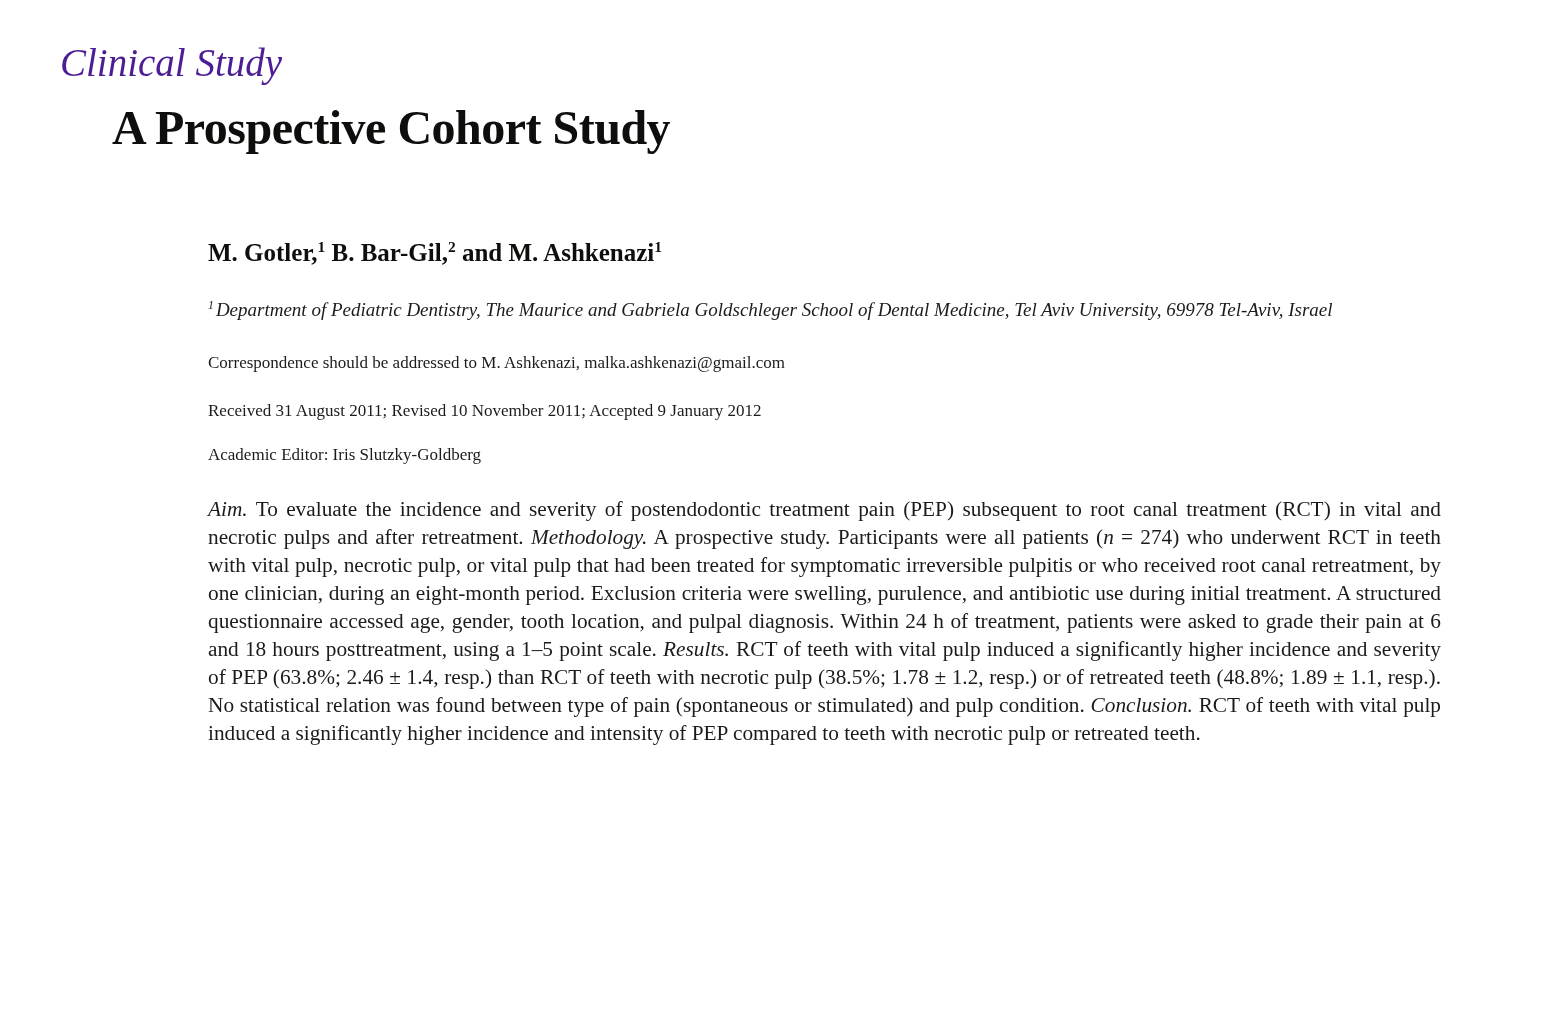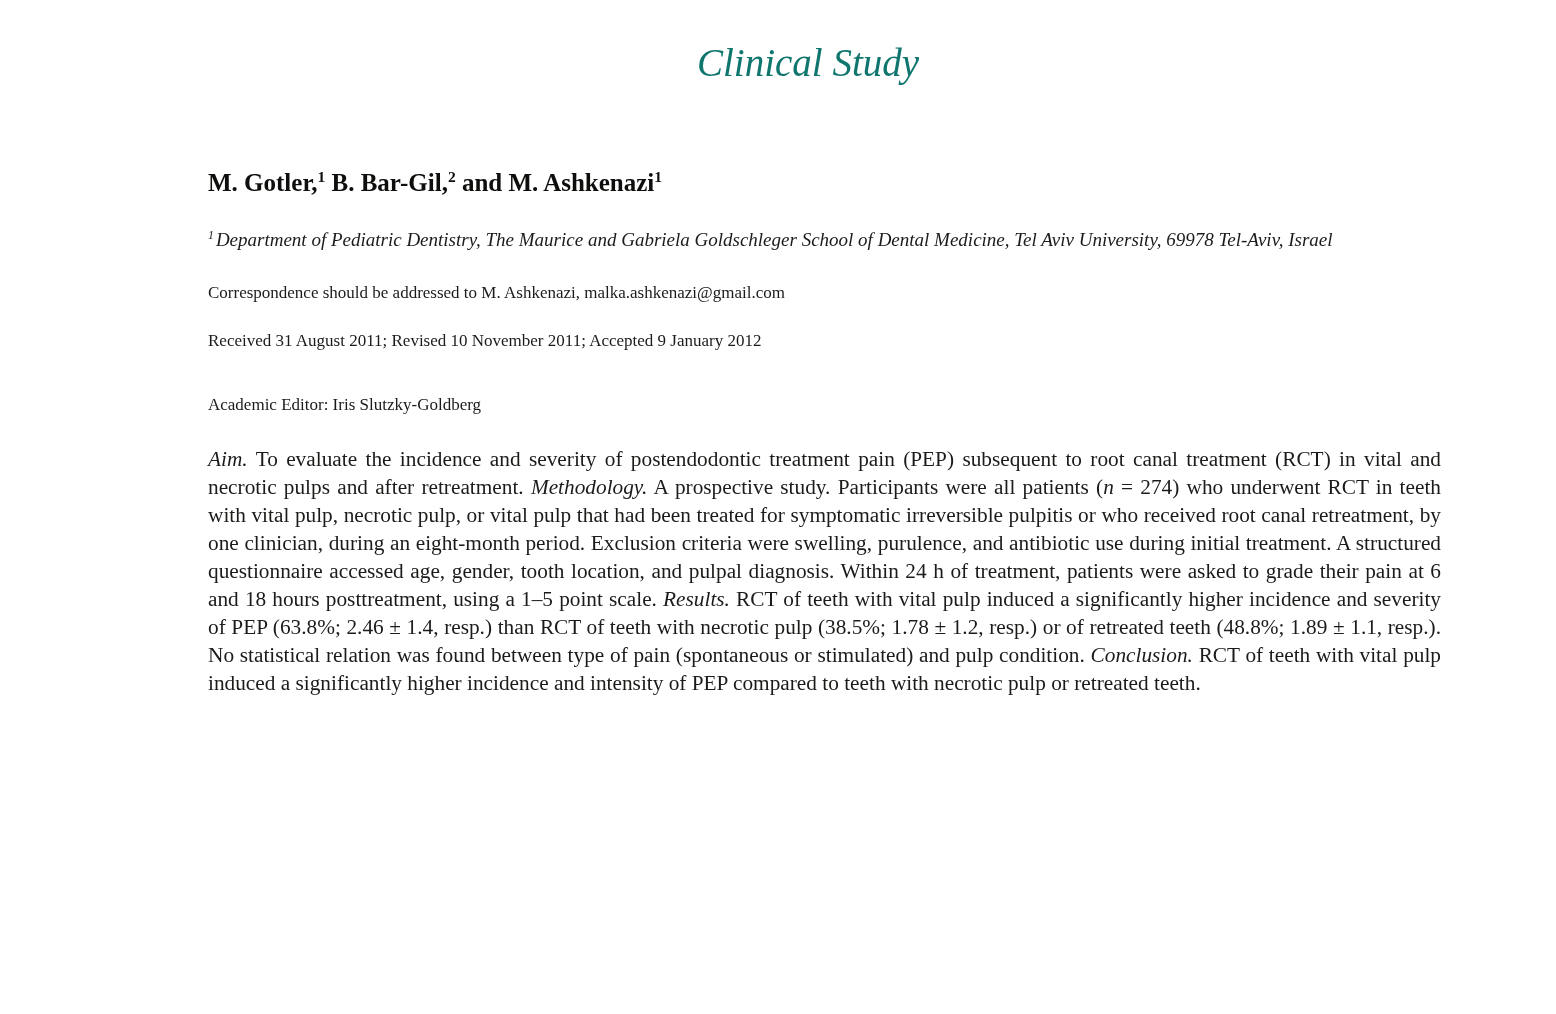--- a/index.html
+++ b/index.html
@@ -12,22 +12,21 @@
     color: #1b1b19;
     font-family: "Liberation Serif", "DejaVu Serif", serif;
     overflow: hidden;
     padding-top: 40px;
   }
   .kicker {
     margin-left: 60px;
     font-size: 39px;
     line-height: 46px;
     font-style: italic;
-    color: #0f766e;
-    text-align: center;
+    color: #4c1d95;
   }
   .title {
     margin-left: 112px;
     margin-top: 14px;
     font-size: 48px;
     line-height: 56px;
     font-weight: bold;
     color: #0e0e0c;
     letter-spacing: -0.5px;
   }
@@ -58,40 +57,41 @@
     padding-left: 13px;
     text-indent: -13px;
   }
   .affiliation sup { font-style: italic; margin-right: 2px; }
   .meta {
     font-size: 17px;
     line-height: 28px;
   }
   .mt-correspondence { margin-top: 24px; }
   .mt-history { margin-top: 20px; }
-  .mt-editor { margin-top: 36px; }
+  .mt-editor { margin-top: 16px; }
   .mt-copyright { margin-top: 22px; }
   .justify { text-align: justify; }
   .abstract {
     margin-top: 26px;
     font-size: 21.3px;
     line-height: 28px;
     text-align: justify;
   }
   .it { font-style: italic; }
   .email { color: inherit; text-decoration: none; }
 </style>
 </head>
 <body>
 
 <div class="page">
 
   <div class="kicker">Clinical Study</div>
 
   <h1 class="title">
+    <span class="title-line">A Prospective Cohort Study</span>
   </h1>
 
   <div class="main">
 
     <div class="authors">
       <span>M. Gotler,</span><sup>1</sup><span> B. Bar-Gil,</span><sup>2</sup><span> and M. Ashkenazi</span><sup>1</sup>
     </div>
 
     <div class="affiliations">
       <div class="affiliation">

